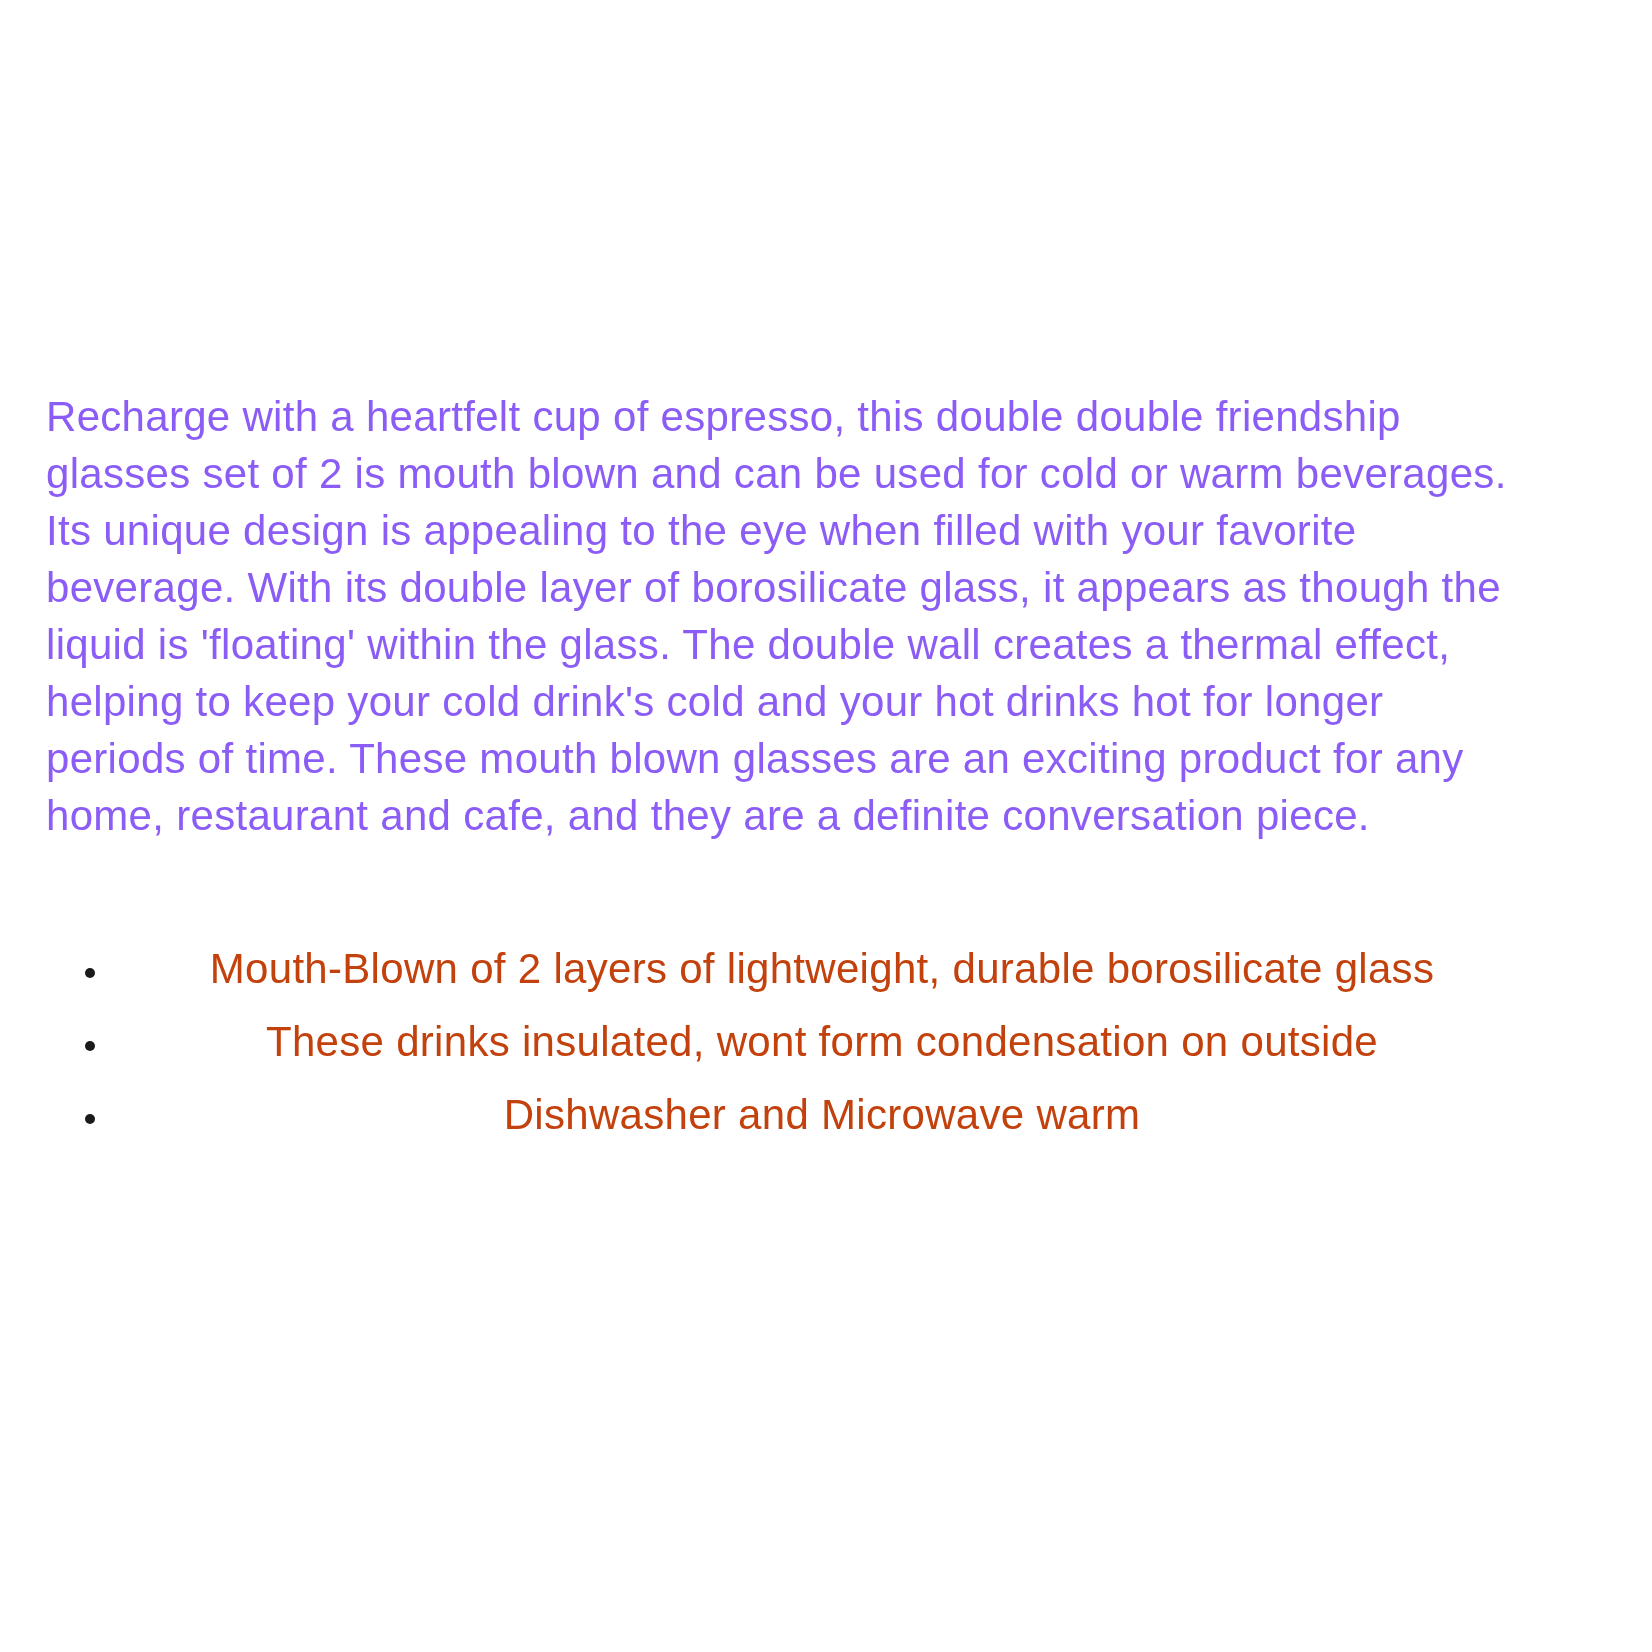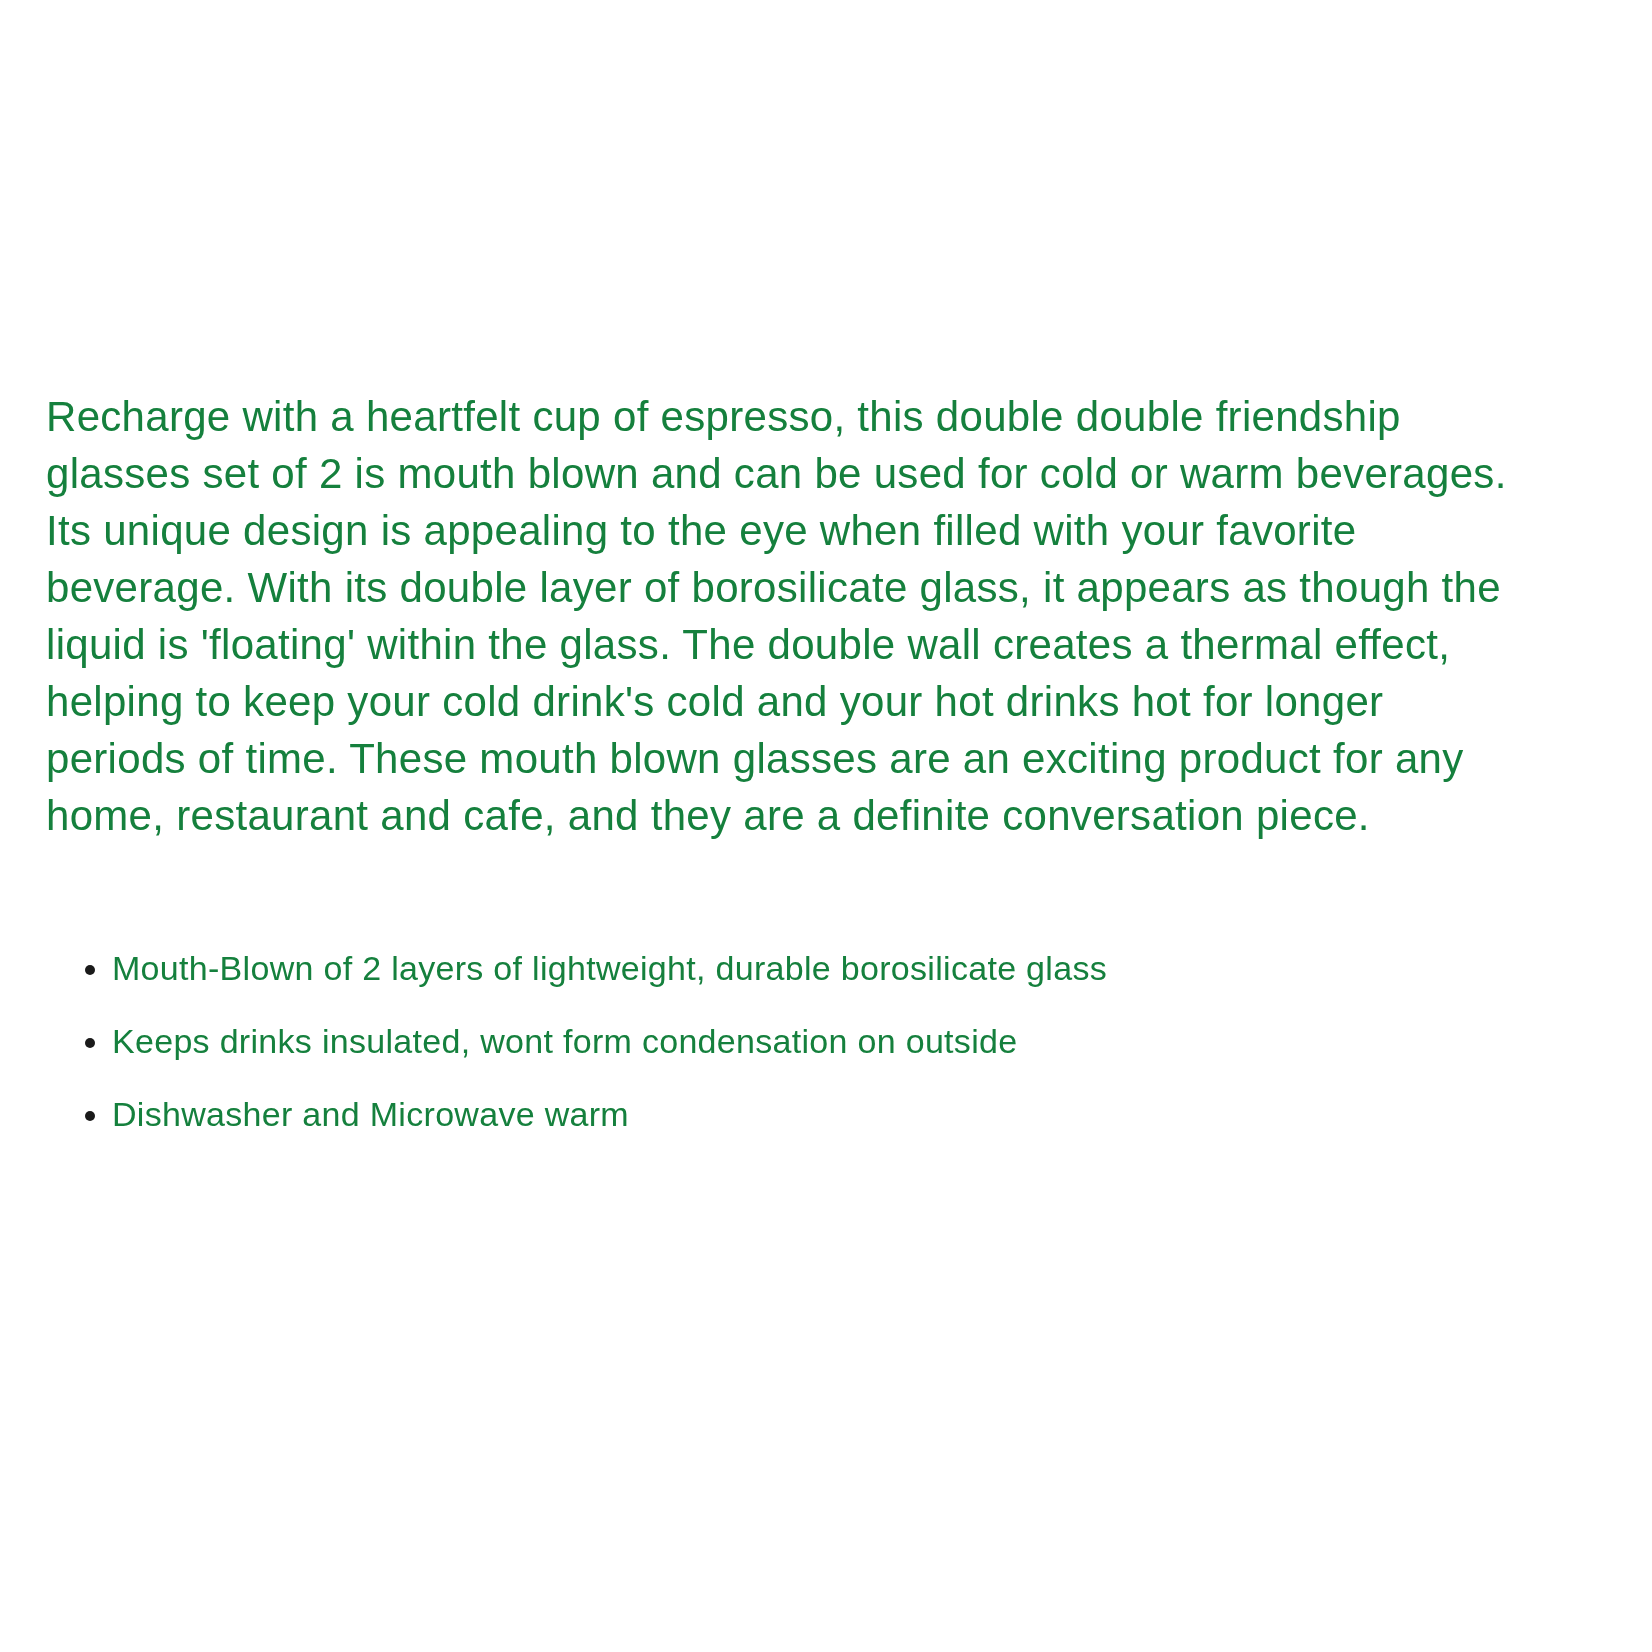--- a/index.html
+++ b/index.html
@@ -17,44 +17,45 @@
   .description-section {
     padding: 388px 120px 0 46px;
   }
   .description-paragraph {
     max-width: 1485px;
     margin: 0;
     font-size: 42px;
     line-height: 57px;
     letter-spacing: 0.3px;
     font-weight: 400;
-    color: #15803d;
+    color: #8b5cf6;
   }
   .feature-list {
     margin: 96px 0 0 0;
     padding: 0 0 0 66px;
     max-width: 1470px;
     list-style: disc;
   }
   .feature-list li {
-    font-size: 34px;
+    font-size: 42px;
     line-height: 57px;
     letter-spacing: 0.3px;
     margin-bottom: 16px;
-    color: #15803d;
+    color: #c2410c;
+    text-align: center;
   }
   .feature-list li::marker {
     font-size: 34px;
     color: #1a1a1a;
   }
 </style>
 </head>
 <body>
 
 <div class="description-section">
   <p class="description-paragraph">Recharge with a heartfelt cup of espresso, this double double friendship glasses set of 2 is mouth blown and can be used for cold or warm beverages. Its unique design is appealing to the eye when filled with your favorite beverage. With its double layer of borosilicate glass, it appears as though the liquid is 'floating' within the glass. The double wall creates a thermal effect, helping to keep your cold drink's cold and your hot drinks hot for longer periods of time. These mouth blown glasses are an exciting product for any home, restaurant and cafe, and they are a definite conversation piece.</p>
 
   <ul class="feature-list">
     <li>Mouth-Blown of 2 layers of lightweight, durable borosilicate glass</li>
-    <li>Keeps drinks insulated, wont form condensation on outside</li>
+    <li>These drinks insulated, wont form condensation on outside</li>
     <li>Dishwasher and Microwave warm</li>
   </ul>
 </div>
 
 </body></html>

